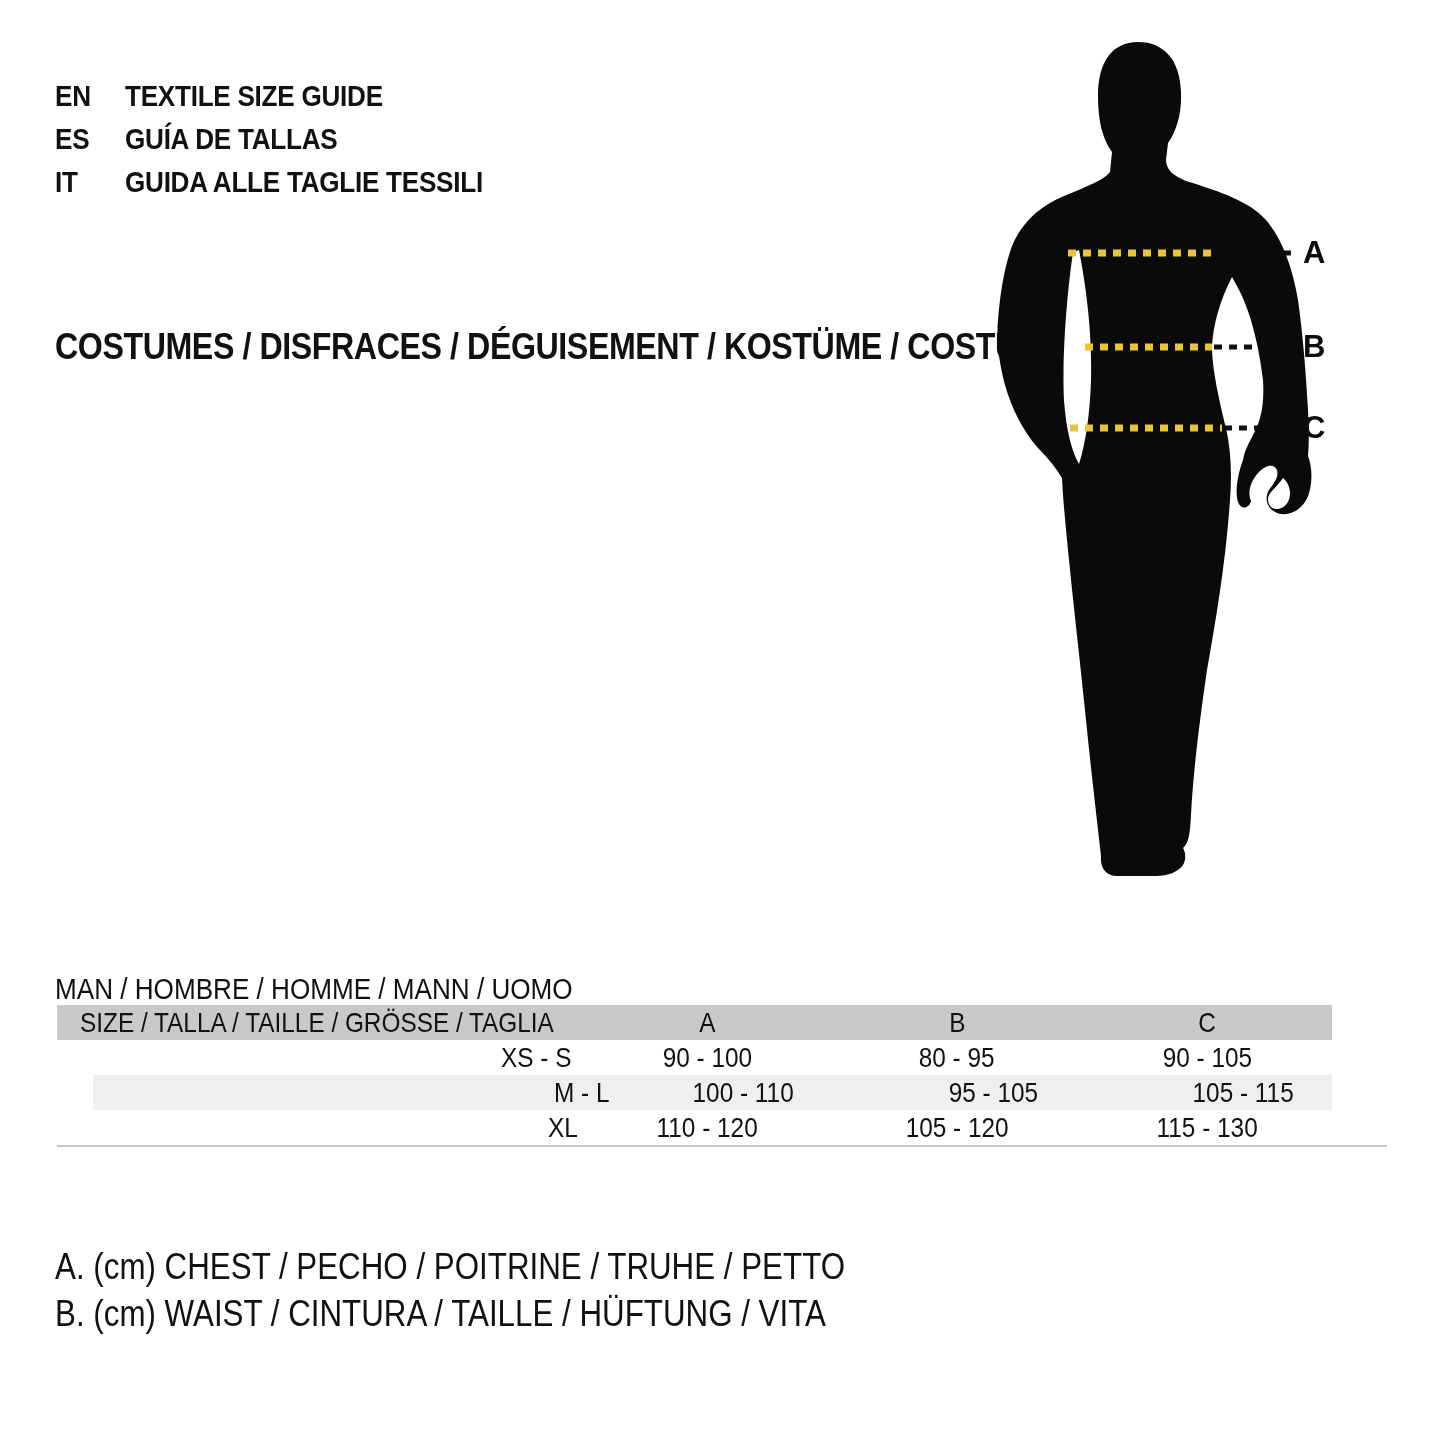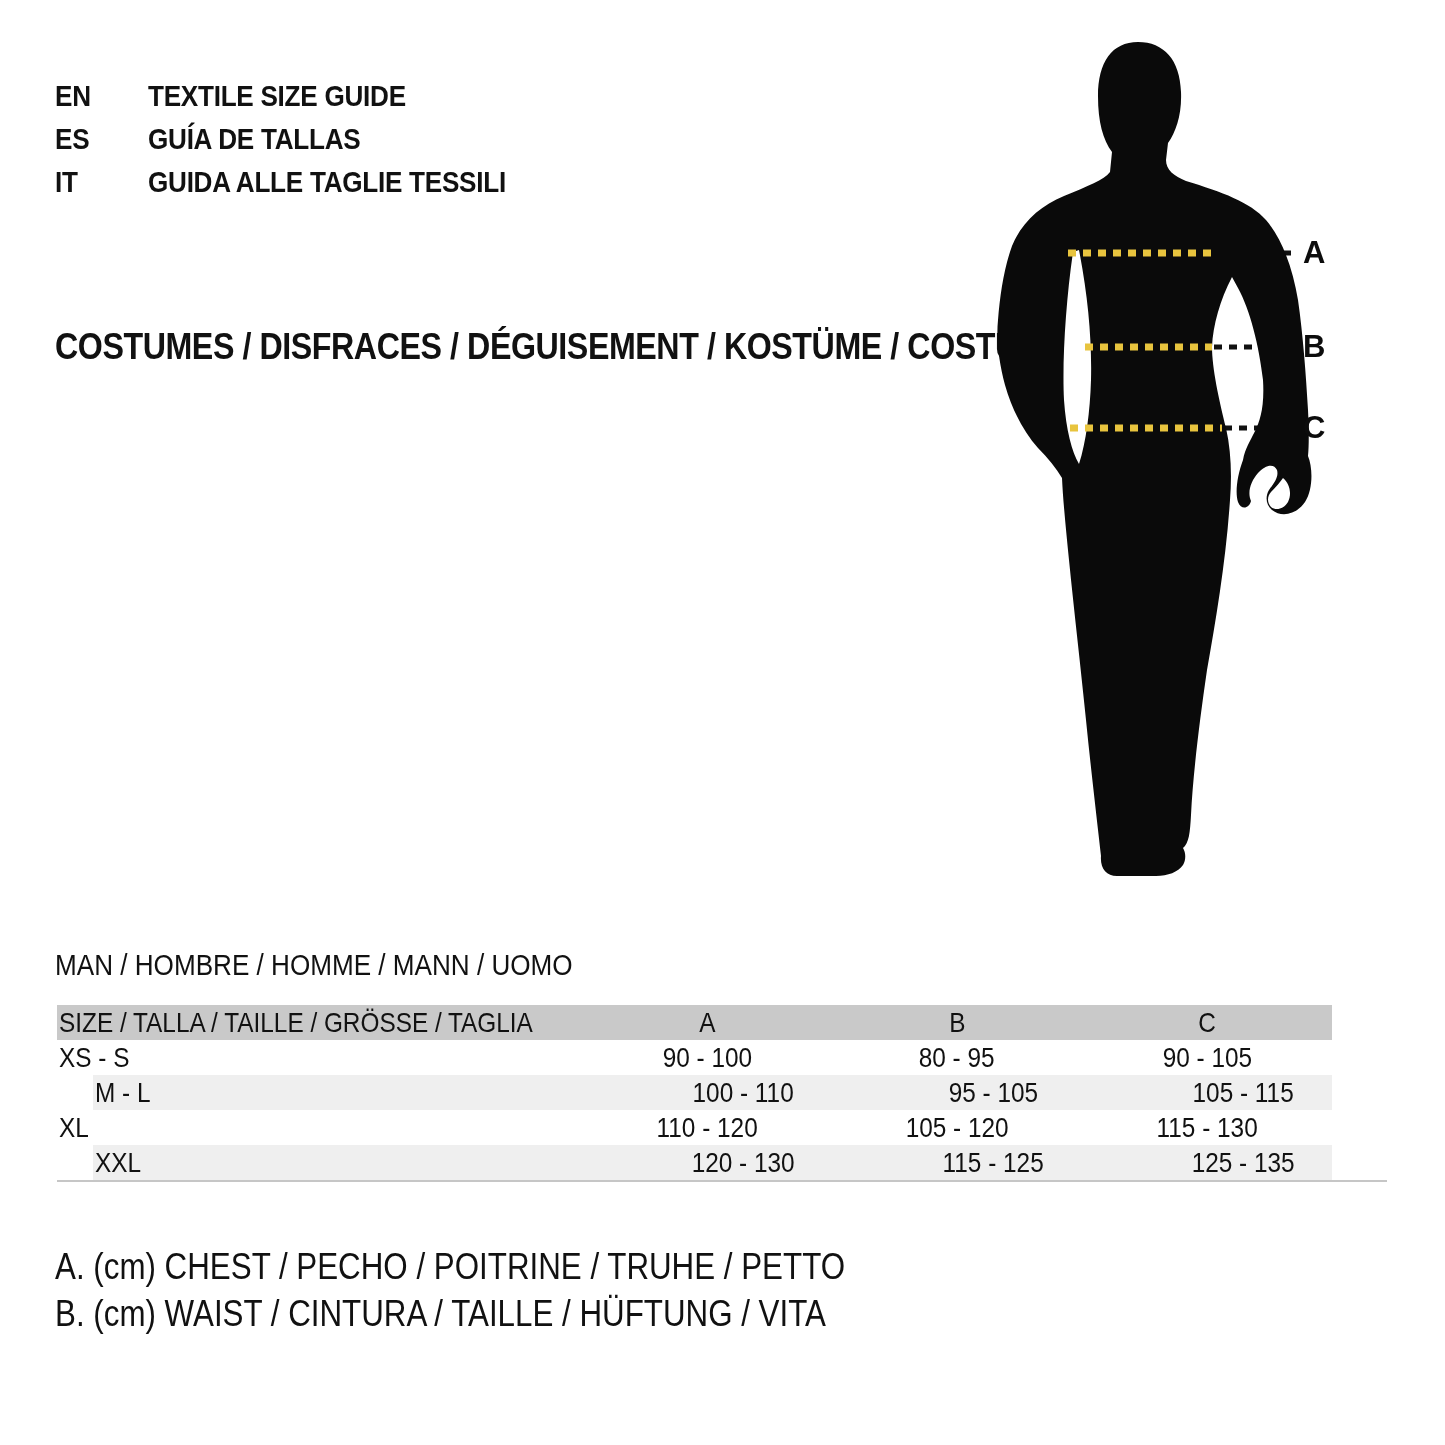--- a/index.html
+++ b/index.html
@@ -7,42 +7,42 @@
     position:relative;width:1445px;height:1445px;background:#ffffff;
     font-family:"Liberation Sans", sans-serif;color:#111;overflow:hidden;
   }
   
   .cnd{display:inline-block;transform:scaleX(0.87);transform-origin:0 50%;white-space:nowrap;}
   .cndc{display:inline-block;transform:scaleX(0.87);white-space:nowrap;}
 
   
   .lang-block{position:absolute;left:55px;top:74px;}
   .lang-row{display:grid;grid-template-columns:70px auto;height:43px;align-items:center;
-    font-size:30px;font-weight:700;letter-spacing:-0.3px;gap:23px;}
+    font-size:30px;font-weight:700;letter-spacing:-0.3px;}
 
   
   .category-title{position:absolute;left:55px;top:326px;font-size:37px;font-weight:700;letter-spacing:-0.5px;}
 
   
   .figure{position:absolute;left:0;top:0;width:1445px;height:930px;}
   .figure svg{position:absolute;left:975px;top:38px;width:380px;height:850px;}
   .marker{position:absolute;font-size:31px;font-weight:700;color:#0c0c0c;}
   .marker-a{left:1303px;top:235px;}
   .marker-b{left:1303px;top:329px;}
   .marker-c{left:1303px;top:410px;}
 
   
-  .section-title{position:absolute;left:55px;top:948px;font-size:30px;font-weight:400;}
+  .section-title{position:absolute;left:55px;top:972px;font-size:30px;font-weight:400;}
 
   
   .size-table{position:absolute;left:57px;top:1005px;width:1275px;padding-right:55px;
     border-bottom:2px solid #c6c6c6;}
   .t-row{display:grid;grid-template-columns:525px 250px 250px 250px;height:35px;align-items:center;
     font-size:28px;font-weight:400;}
-  .t-row .c0{text-align:left;padding-left:2px;}
+  .t-row .c0{text-align:right;padding-left:23px;}
   .t-row .c1,.t-row .c2,.t-row .c3{text-align:center;}
   .t-head{background:#c9c9c9;}
   .t-alt{background:#efefef;margin-left:36px;}
 
   
   .legend{position:absolute;left:55px;top:1243px;}
   .legend-row{height:47px;display:flex;align-items:center;font-size:36px;font-weight:400;}
 </style>
 </head>
 <body>
@@ -164,26 +164,20 @@
       <div class="c1"><span class="cndc">100 - 110</span></div>
       <div class="c2"><span class="cndc">95 - 105</span></div>
       <div class="c3"><span class="cndc">105 - 115</span></div>
     </div>
     <div class="t-row">
       <div class="c0"><span class="cnd">XL</span></div>
       <div class="c1"><span class="cndc">110 - 120</span></div>
       <div class="c2"><span class="cndc">105 - 120</span></div>
       <div class="c3"><span class="cndc">115 - 130</span></div>
     </div>
-    <div class="t-row t-alt">
-      <div class="c0"><span class="cnd">XXL</span></div>
-      <div class="c1"><span class="cndc">120 - 130</span></div>
-      <div class="c2"><span class="cndc">115 - 125</span></div>
-      <div class="c3"><span class="cndc">125 - 135</span></div>
-    </div>
   </div>
 
   <div class="legend">
     <div class="legend-row">
       <span class="cnd"><span>A. (cm)</span>&nbsp;<span>CHEST / PECHO / POITRINE / TRUHE / PETTO</span></span>
     </div>
     <div class="legend-row">
       <span class="cnd"><span>B. (cm)</span>&nbsp;<span>WAIST / CINTURA / TAILLE / HÜFTUNG / VITA</span></span>
     </div>
   </div>

